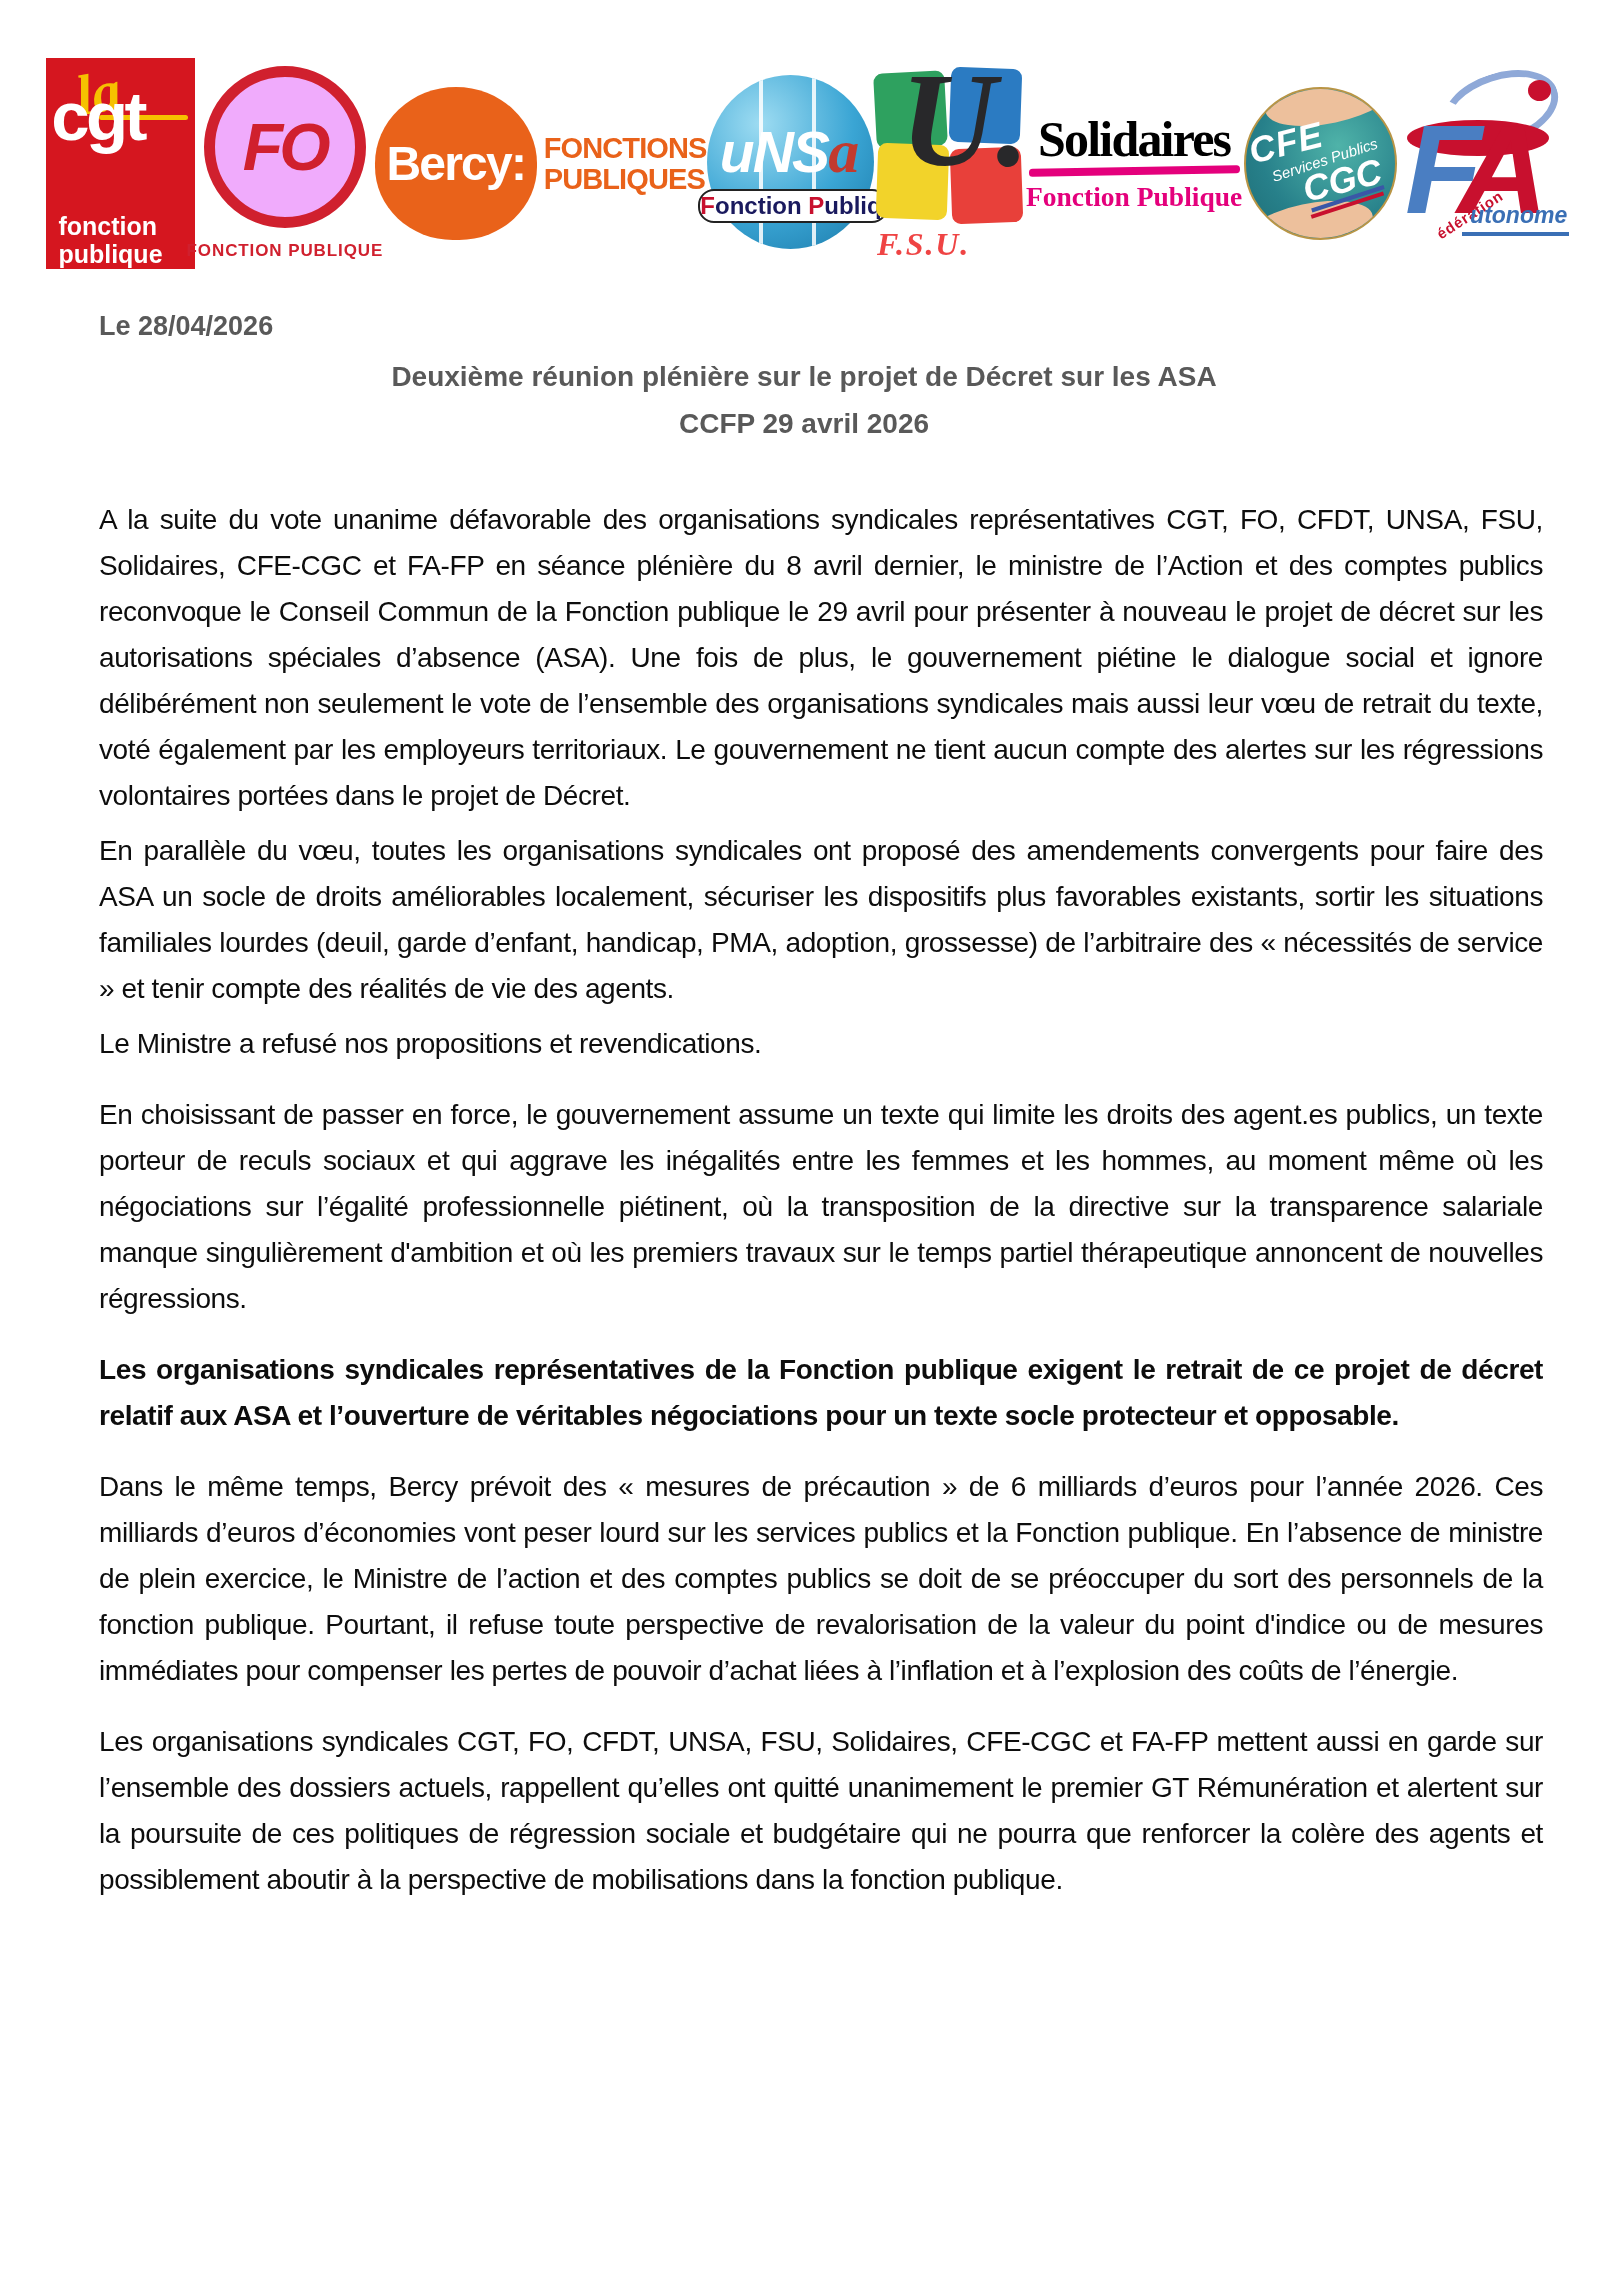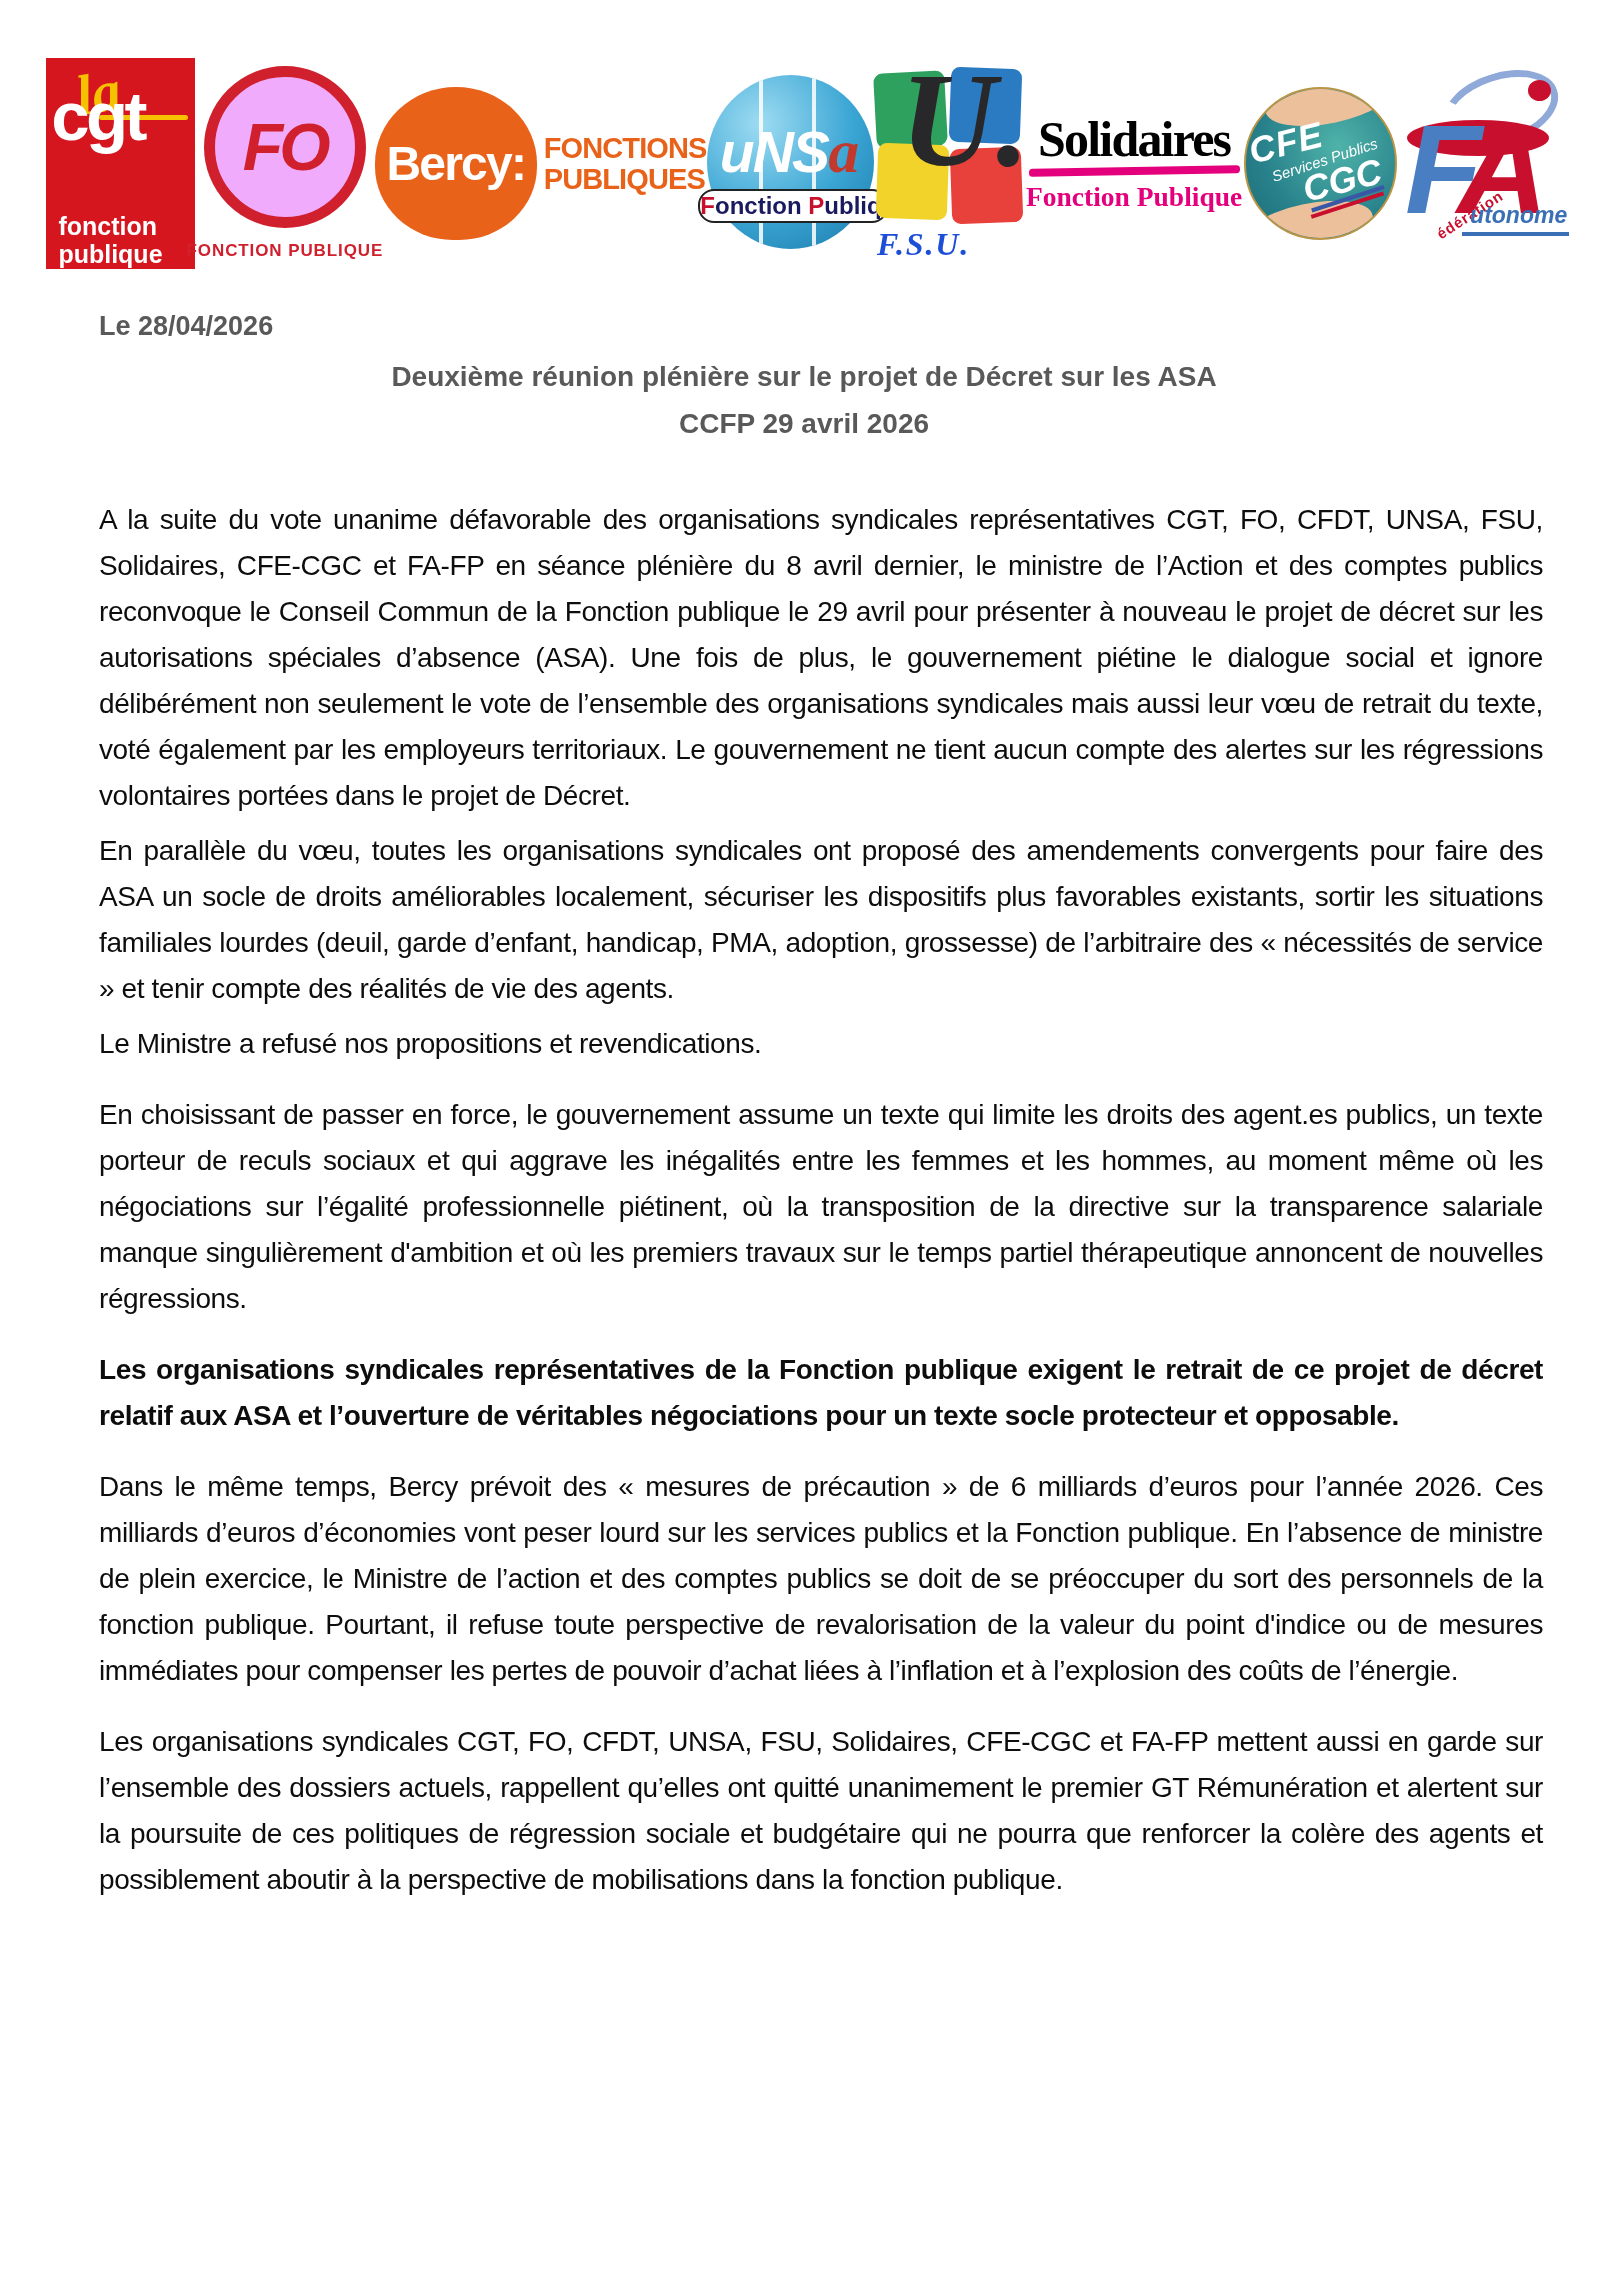--- a/index.html
+++ b/index.html
@@ -50,21 +50,21 @@
   
   .logo-fsu{width:149px;height:191px;}
   .fsu-sq{position:absolute;width:71px;height:75px;border-radius:9px;}
   .fsu-g{top:3.6px;left:0;background:#2ea15f;transform:rotate(-3deg);}
   .fsu-b{top:0;left:75px;background:#2b7bc2;transform:rotate(2deg);}
   .fsu-y{top:76px;left:1.8px;background:#f2d32a;transform:rotate(2deg);}
   .fsu-r{top:80px;left:76px;background:#e8403a;transform:rotate(-2deg);}
   .fsu-u{position:absolute;top:-25px;left:25px;font-family:"Liberation Serif",serif;font-style:italic;
          font-weight:bold;font-size:133px;color:#28282a;}
   .fsu-sub{position:absolute;bottom:-3.6px;left:1.8px;font-family:"Liberation Serif",serif;font-style:italic;
-           font-weight:bold;font-size:32px;color:#1d4ed8;letter-spacing:1.8px;}
+           font-weight:bold;font-size:32px;color:#ef4444;letter-spacing:1.8px;}
 
   
   .logo-sol{width:218px;text-align:center;}
   .sol-main{font-family:"Liberation Serif",serif;font-weight:bold;font-size:50px;color:#000;
             letter-spacing:-1.8px;line-height:1;}
   .sol-line{height:8px;background:#e4007c;margin:3.6px 3.6px 6.2px;border-radius:3.6px;transform:skewY(-1deg);}
   .sol-sub{color:#e4007c;font-weight:bold;font-size:27.5px;font-family:"Liberation Serif",serif;}
 
   
   .logo-cfecgc{width:149px;height:149px;border-radius:50%;border:2.7px solid #b99545;overflow:hidden;

